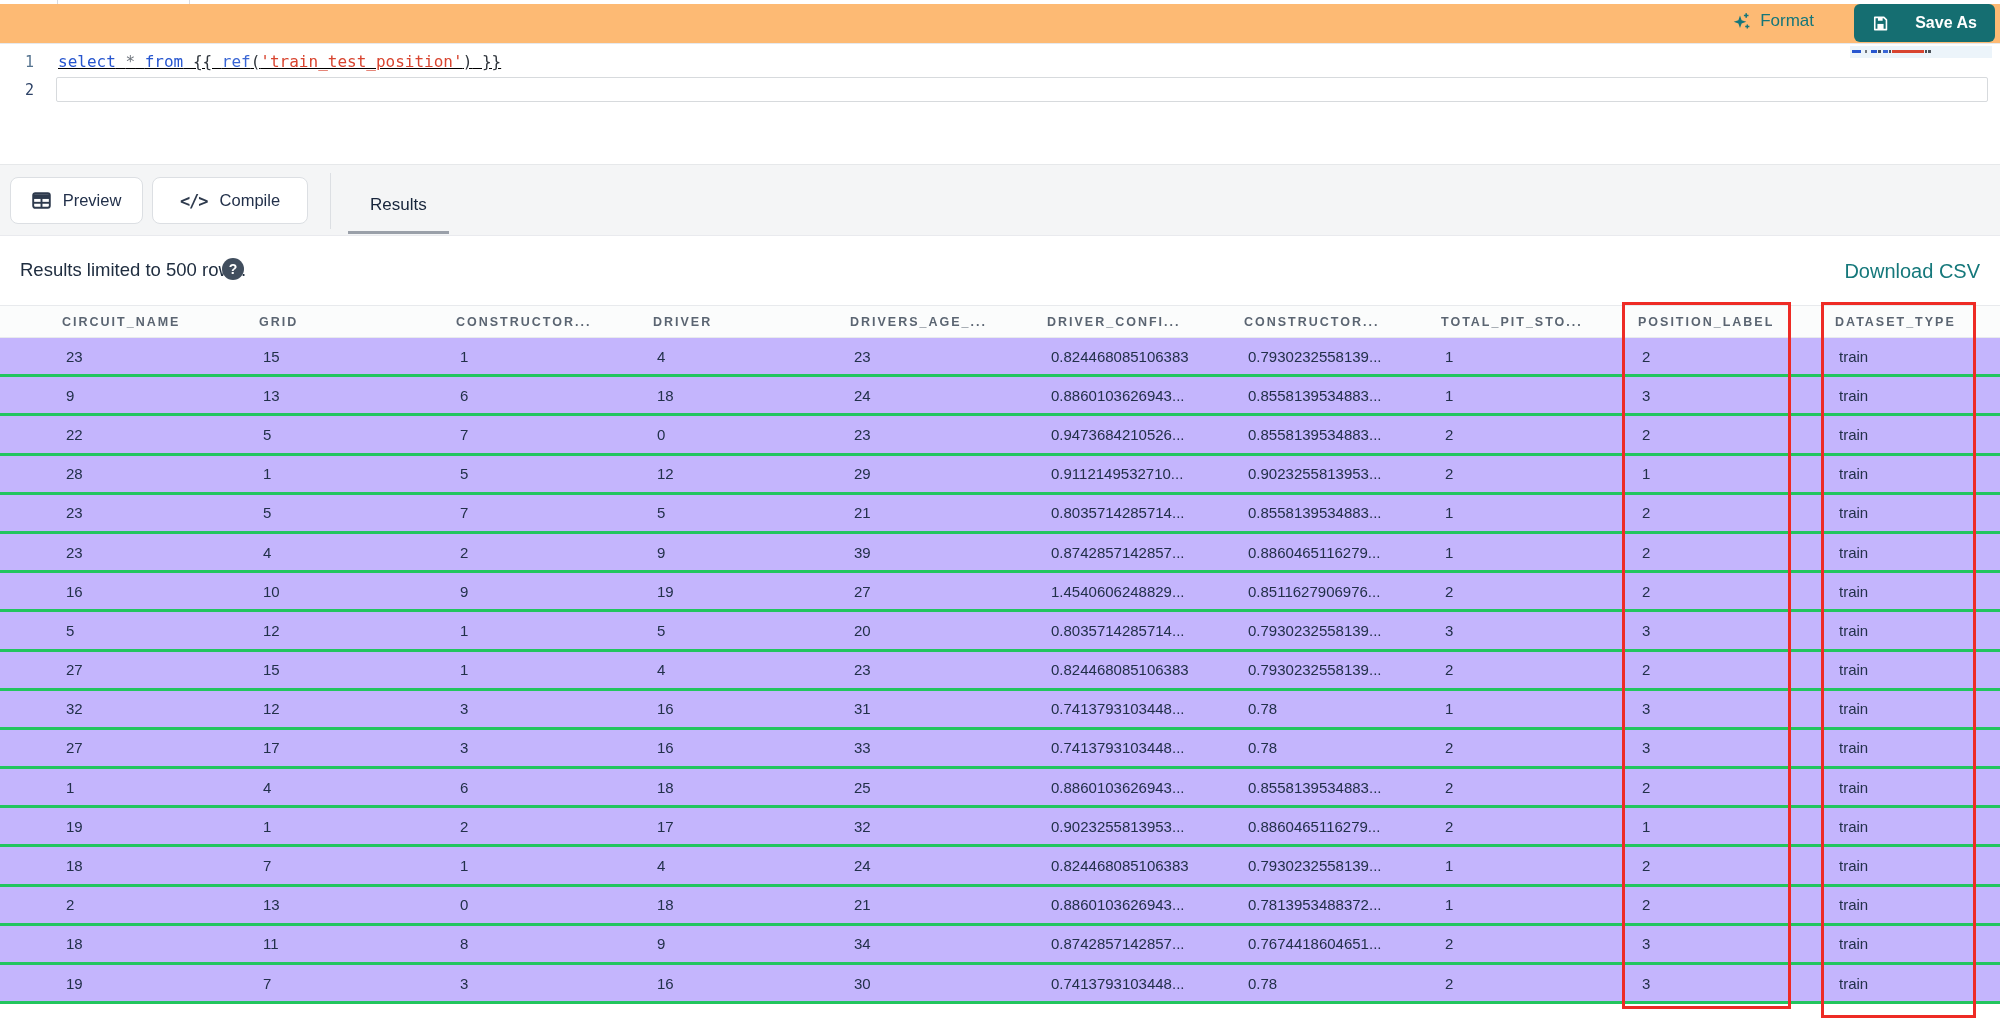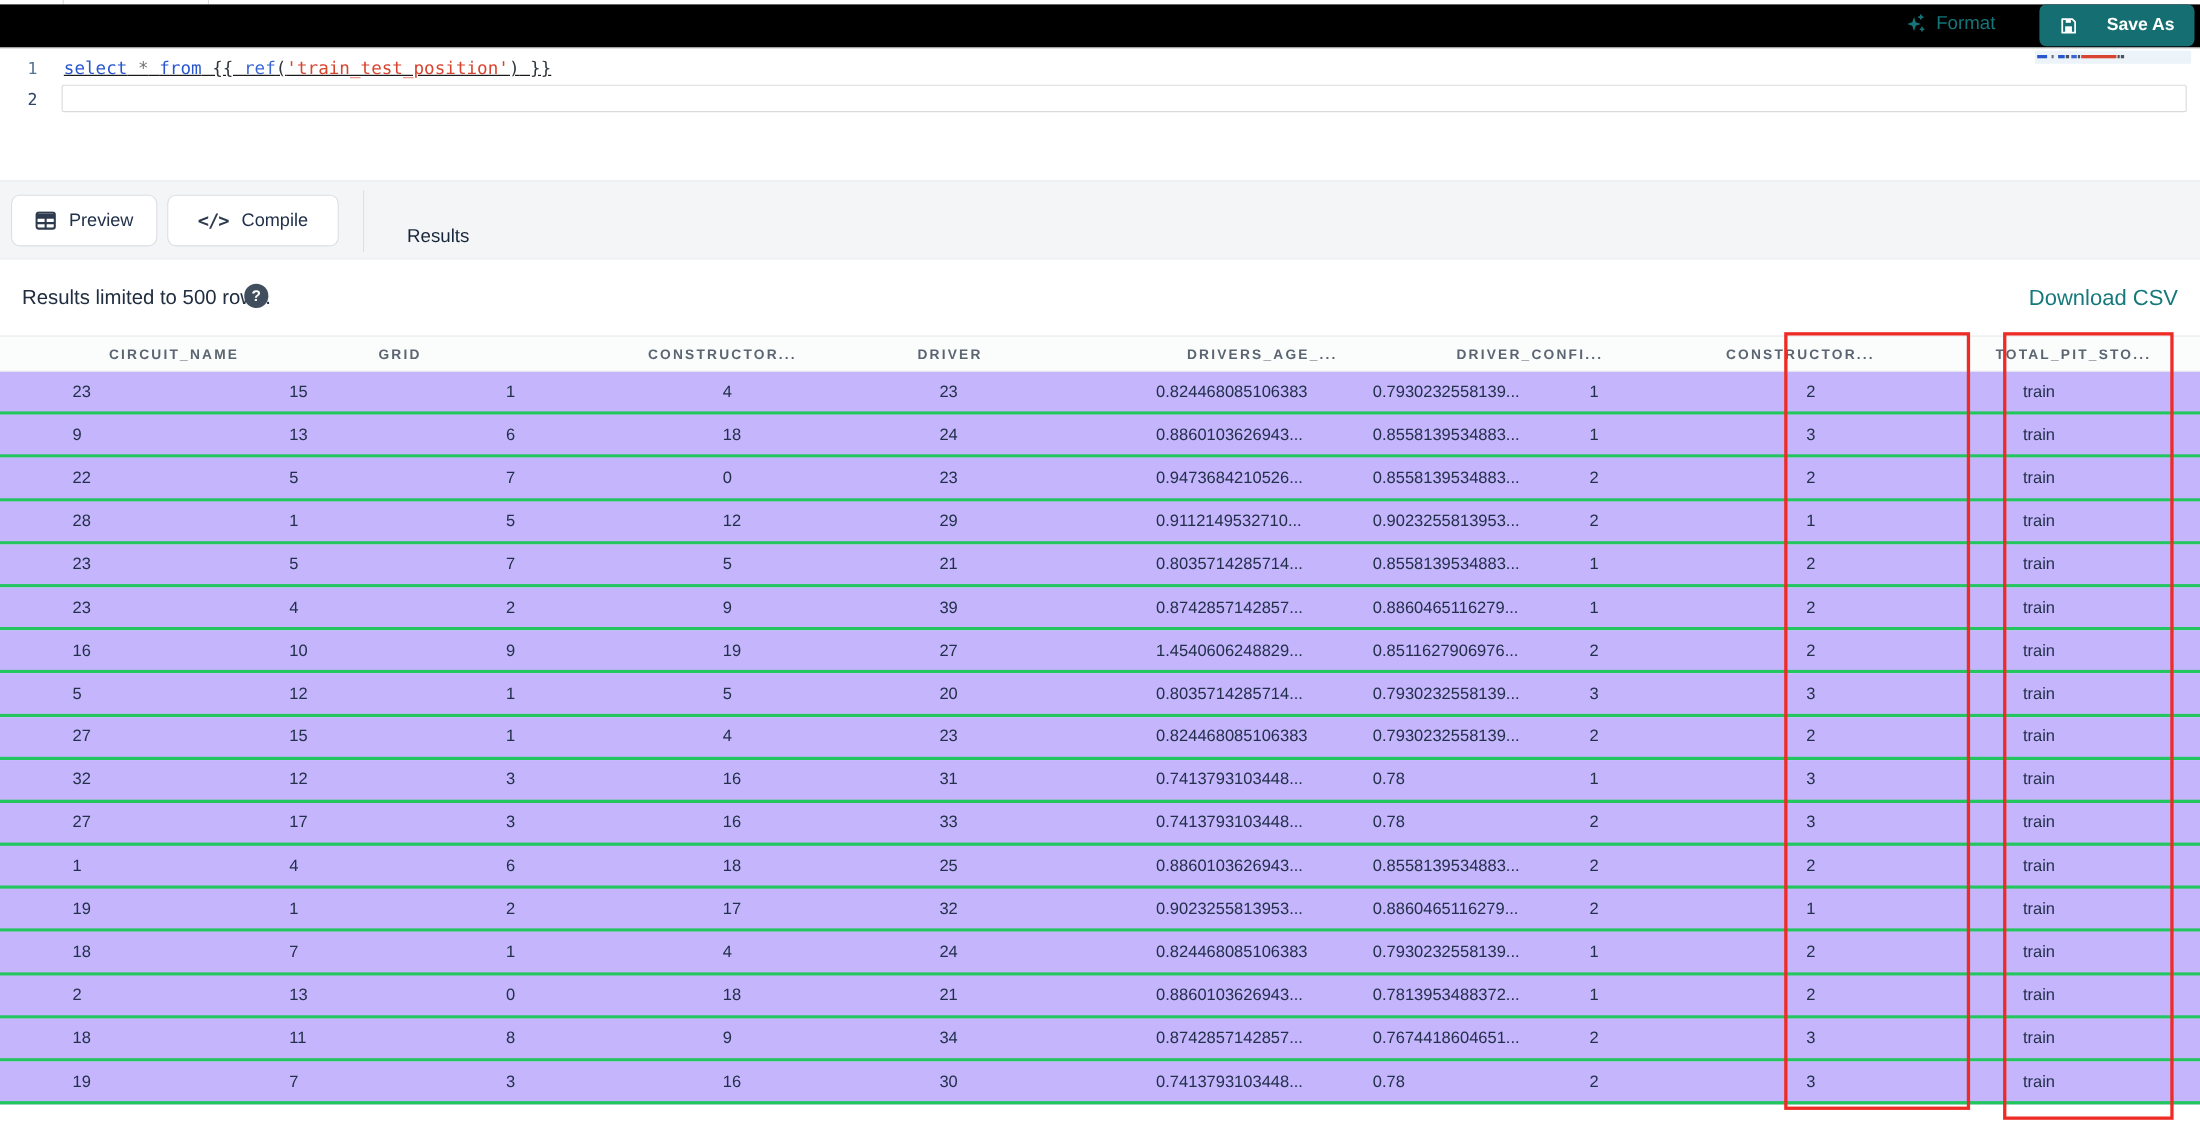--- a/index.html
+++ b/index.html
@@ -10,21 +10,21 @@
     background:#ffffff; overflow:hidden;
   }
 
   
   .top-strip { position:absolute; left:0; top:0; width:2000px; height:4px; background:#ffffff; }
   .top-strip .tab-div { position:absolute; top:0; width:1px; height:4px; background:#d8dbe1; }
   .top-strip .tab-div.d1 { left:57px; }
   .top-strip .tab-div.d2 { left:189px; }
 
   
-  .action-bar { position:absolute; left:0; top:4px; width:2000px; height:40px; background:#000000; border-bottom:1px solid #e7e9ec; }
+  .action-bar { position:absolute; left:0; top:4px; width:2000px; height:40px; background:#fdba74; border-bottom:1px solid #e7e9ec; }
   .format-btn { position:absolute; right:186px; top:7px; display:flex; align-items:center; gap:9px; color:#14767a; font-size:17px; cursor:pointer; }
   .save-as-btn { position:absolute; left:1854px; top:0px; width:141px; height:38px; background:#156e71; border-radius:6px; display:flex; align-items:center; justify-content:center; gap:26px; color:#ffffff; font-size:16px; font-weight:bold; cursor:pointer; }
 
   
   .editor { position:absolute; left:0; top:44px; width:2000px; height:120px; background:#ffffff; font-family:"DejaVu Sans Mono", monospace; font-size:16px; }
   .ed-line { position:absolute; left:0; height:24px; line-height:24px; width:2000px; }
   .ed-line .ln { position:absolute; left:0; width:34px; text-align:right; color:#55738f; font-size:15px; }
   .ed-line.active .ln { color:#2e4367; }
   .ed-line .code { position:absolute; left:58px; white-space:pre;text-decoration:underline; }
   .line-box { position:absolute; left:56px; top:-1px; width:1932px; height:25px; border:1px solid #d7dadd; border-radius:2px; }
@@ -41,33 +41,33 @@
   .mm-bracket { background:#4b5158; } .mm-plain { background:#4b5158; }
   .mm-function { background:#3a66d4; } .mm-string { background:#d8442f; }
 
   
   .toolbar { position:absolute; left:0; top:164px; width:2000px; height:72px; background:#f4f5f6; border-top:1px solid #e6e8ea; border-bottom:1px solid #e9eaee; }
   .tb-btn { position:absolute; top:12px; height:47px; background:#ffffff; border:1px solid #dcdfe3; border-radius:8px; display:flex; align-items:center; justify-content:center; gap:12px; font-size:16.5px; color:#22304a; cursor:pointer; }
   .tb-btn.preview { left:10px;  width:133px; }
   .tb-btn.compile { left:152px; width:156px; }
   .code-glyph { font-family:"DejaVu Sans Mono", monospace; font-weight:bold; font-size:17px; color:#2e3a4d; letter-spacing:-1px; }
   .tb-divider { position:absolute; left:330px; top:8px; width:1px; height:56px; background:#dcdfe3; }
-  .tabs { position:absolute; left:348px; top:14px; height:72px; display:flex; }
+  .tabs { position:absolute; left:348px; top:4px; height:72px; display:flex; }
   .tab { position:relative; height:100%; display:flex; align-items:center; padding:0 22px; font-size:17px; color:#17253b; cursor:pointer; }
   .tab.active::after { content:""; position:absolute; left:0; right:0; bottom:7px; height:3px; background:#9aa0a9; }
 
   
   .results-bar { position:absolute; left:0; top:236px; width:2000px; height:69px; background:#ffffff; }
   .limit-text { position:absolute; left:20px; top:23px; font-size:18.5px; color:#202e40; }
   .help-icon { position:absolute; left:222px; top:22px; width:22px; height:22px; border-radius:50%; background:#414e5e; color:#ffffff; font-size:14px; font-weight:bold; text-align:center; line-height:22px; cursor:pointer; }
   .download-csv { position:absolute; right:20px; top:24px; font-size:20px; color:#15787b; cursor:pointer; }
 
   
   .rtable { position:absolute; left:0; top:305px; width:2000px; }
-  .thead { display:flex; height:33px; align-items:center; padding-left:99px; background:#fbfcfc; border-top:1px solid #e8eaed; border-bottom:1px solid #e8eaed;gap:48px; }
+  .thead { display:flex; height:33px; align-items:center; padding-left:62px; background:#fbfcfc; border-top:1px solid #e8eaed; border-bottom:1px solid #e8eaed; }
   .th { flex:0 0 197px; font-size:12.5px; font-weight:bold; letter-spacing:2px; color:#5b6572; white-space:nowrap; overflow:hidden; }
   .tr { display:flex; height:39.2px; align-items:center; padding-left:66px; border-bottom:3px solid #22c55e; background:#c4b5fd; }
   .td { flex:0 0 197px; font-size:15px; color:#22304a; white-space:nowrap; overflow:hidden; }
 
   
   .red-box { position:absolute; border:3px solid #ee2b25; pointer-events:none; }
   .red-box.pos { left:1622px; top:302px; width:169px; height:707px; }
   .red-box.dst { left:1821px; top:302px; width:155px; height:716px; }
 
   svg { display:block; }

